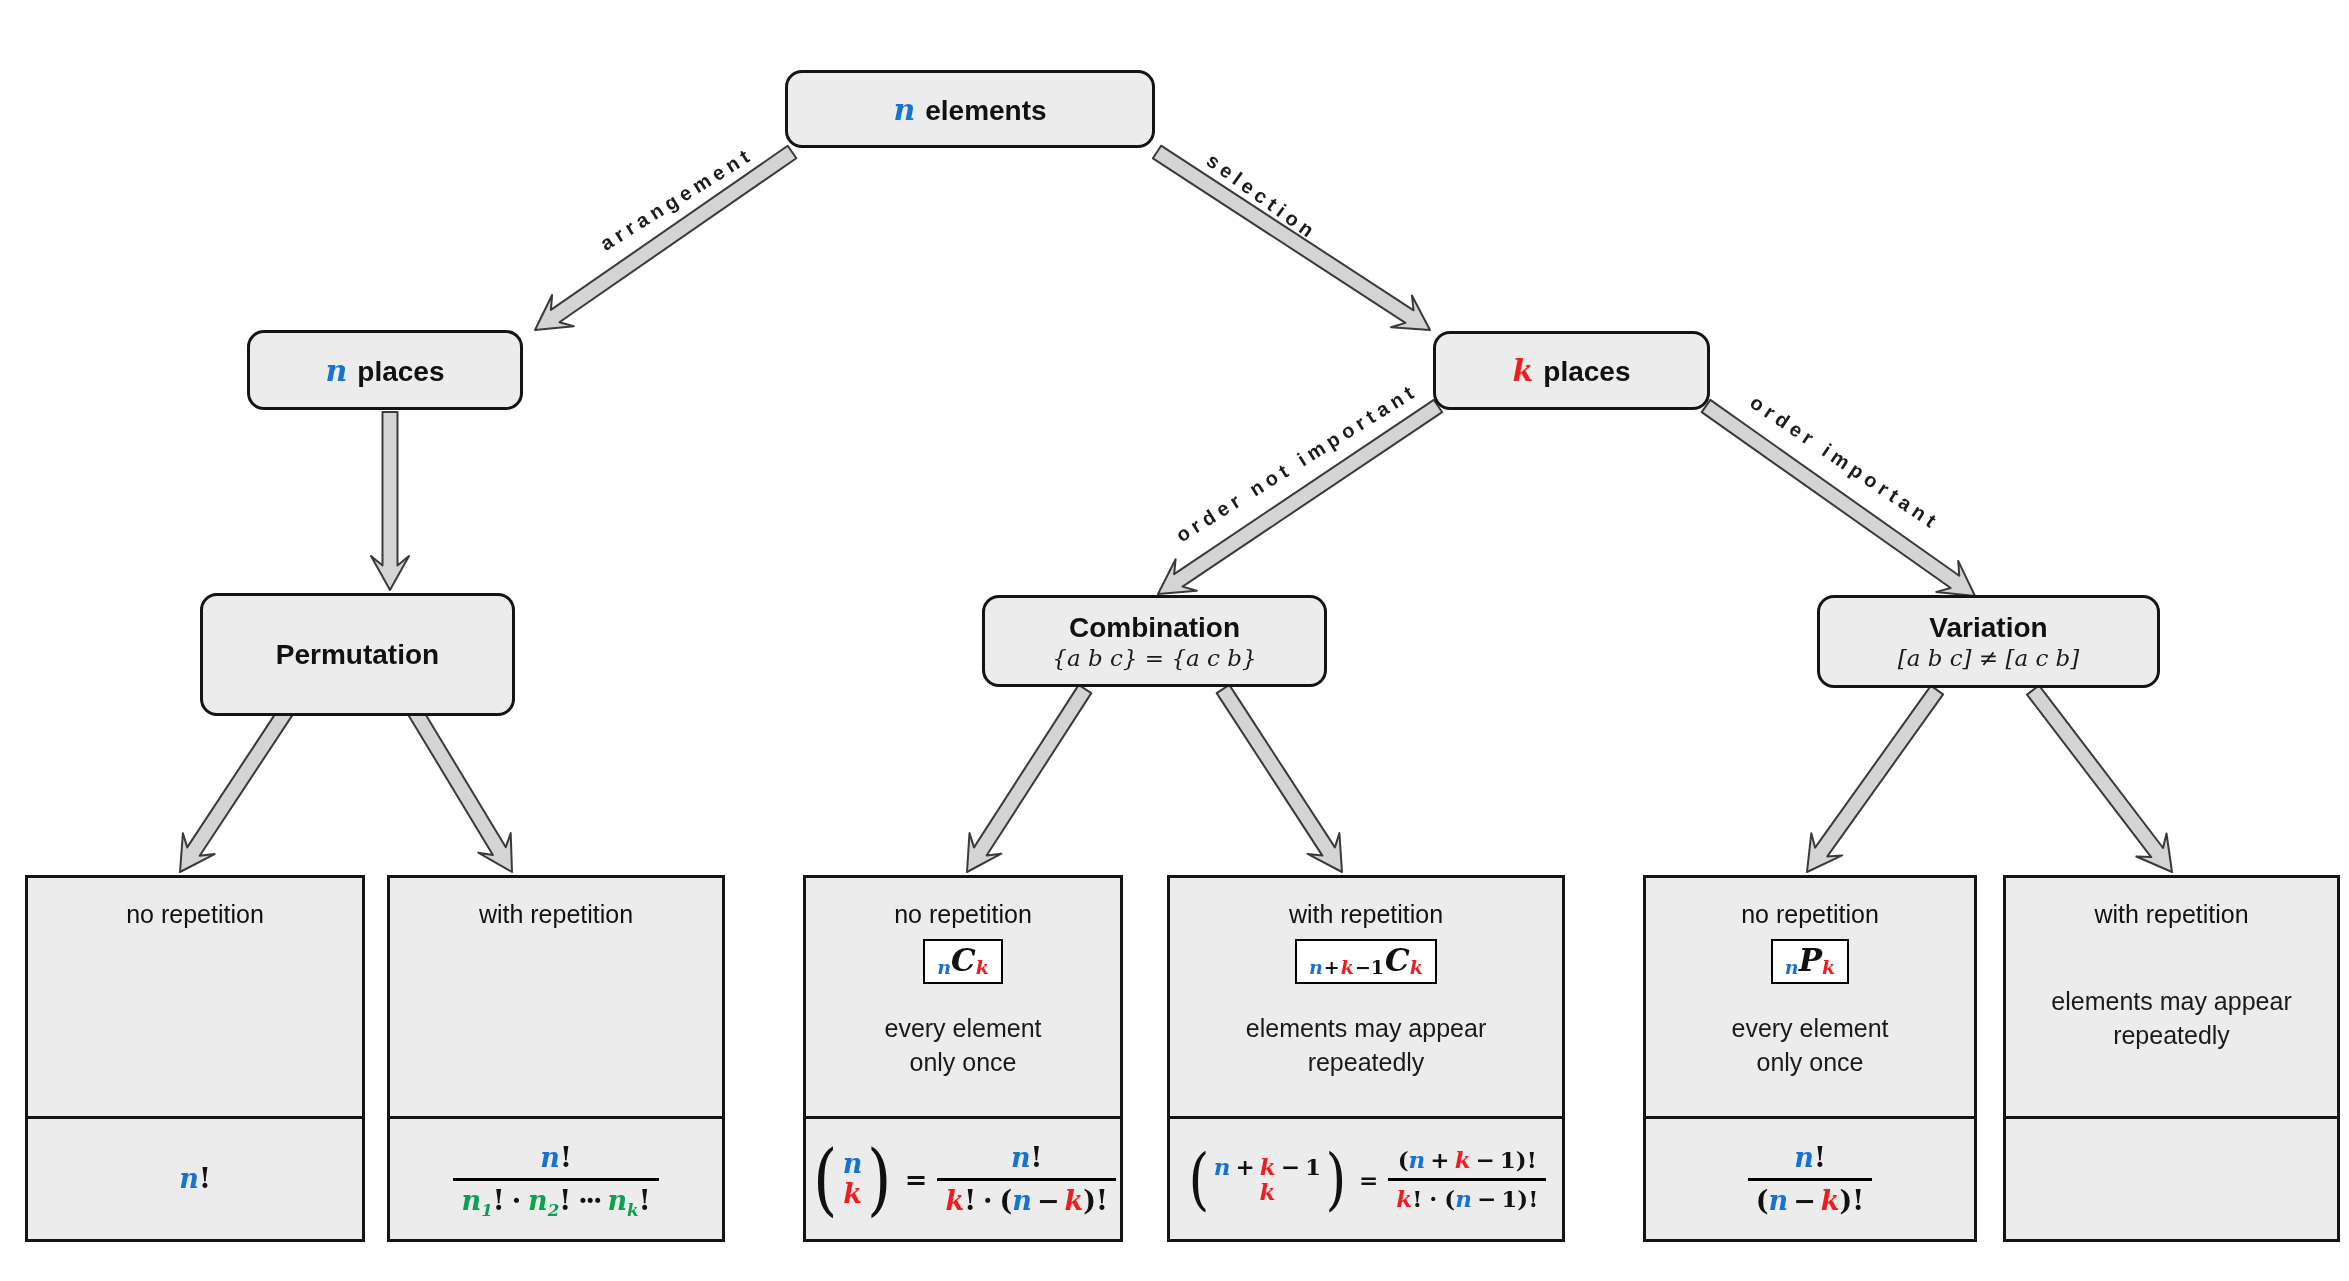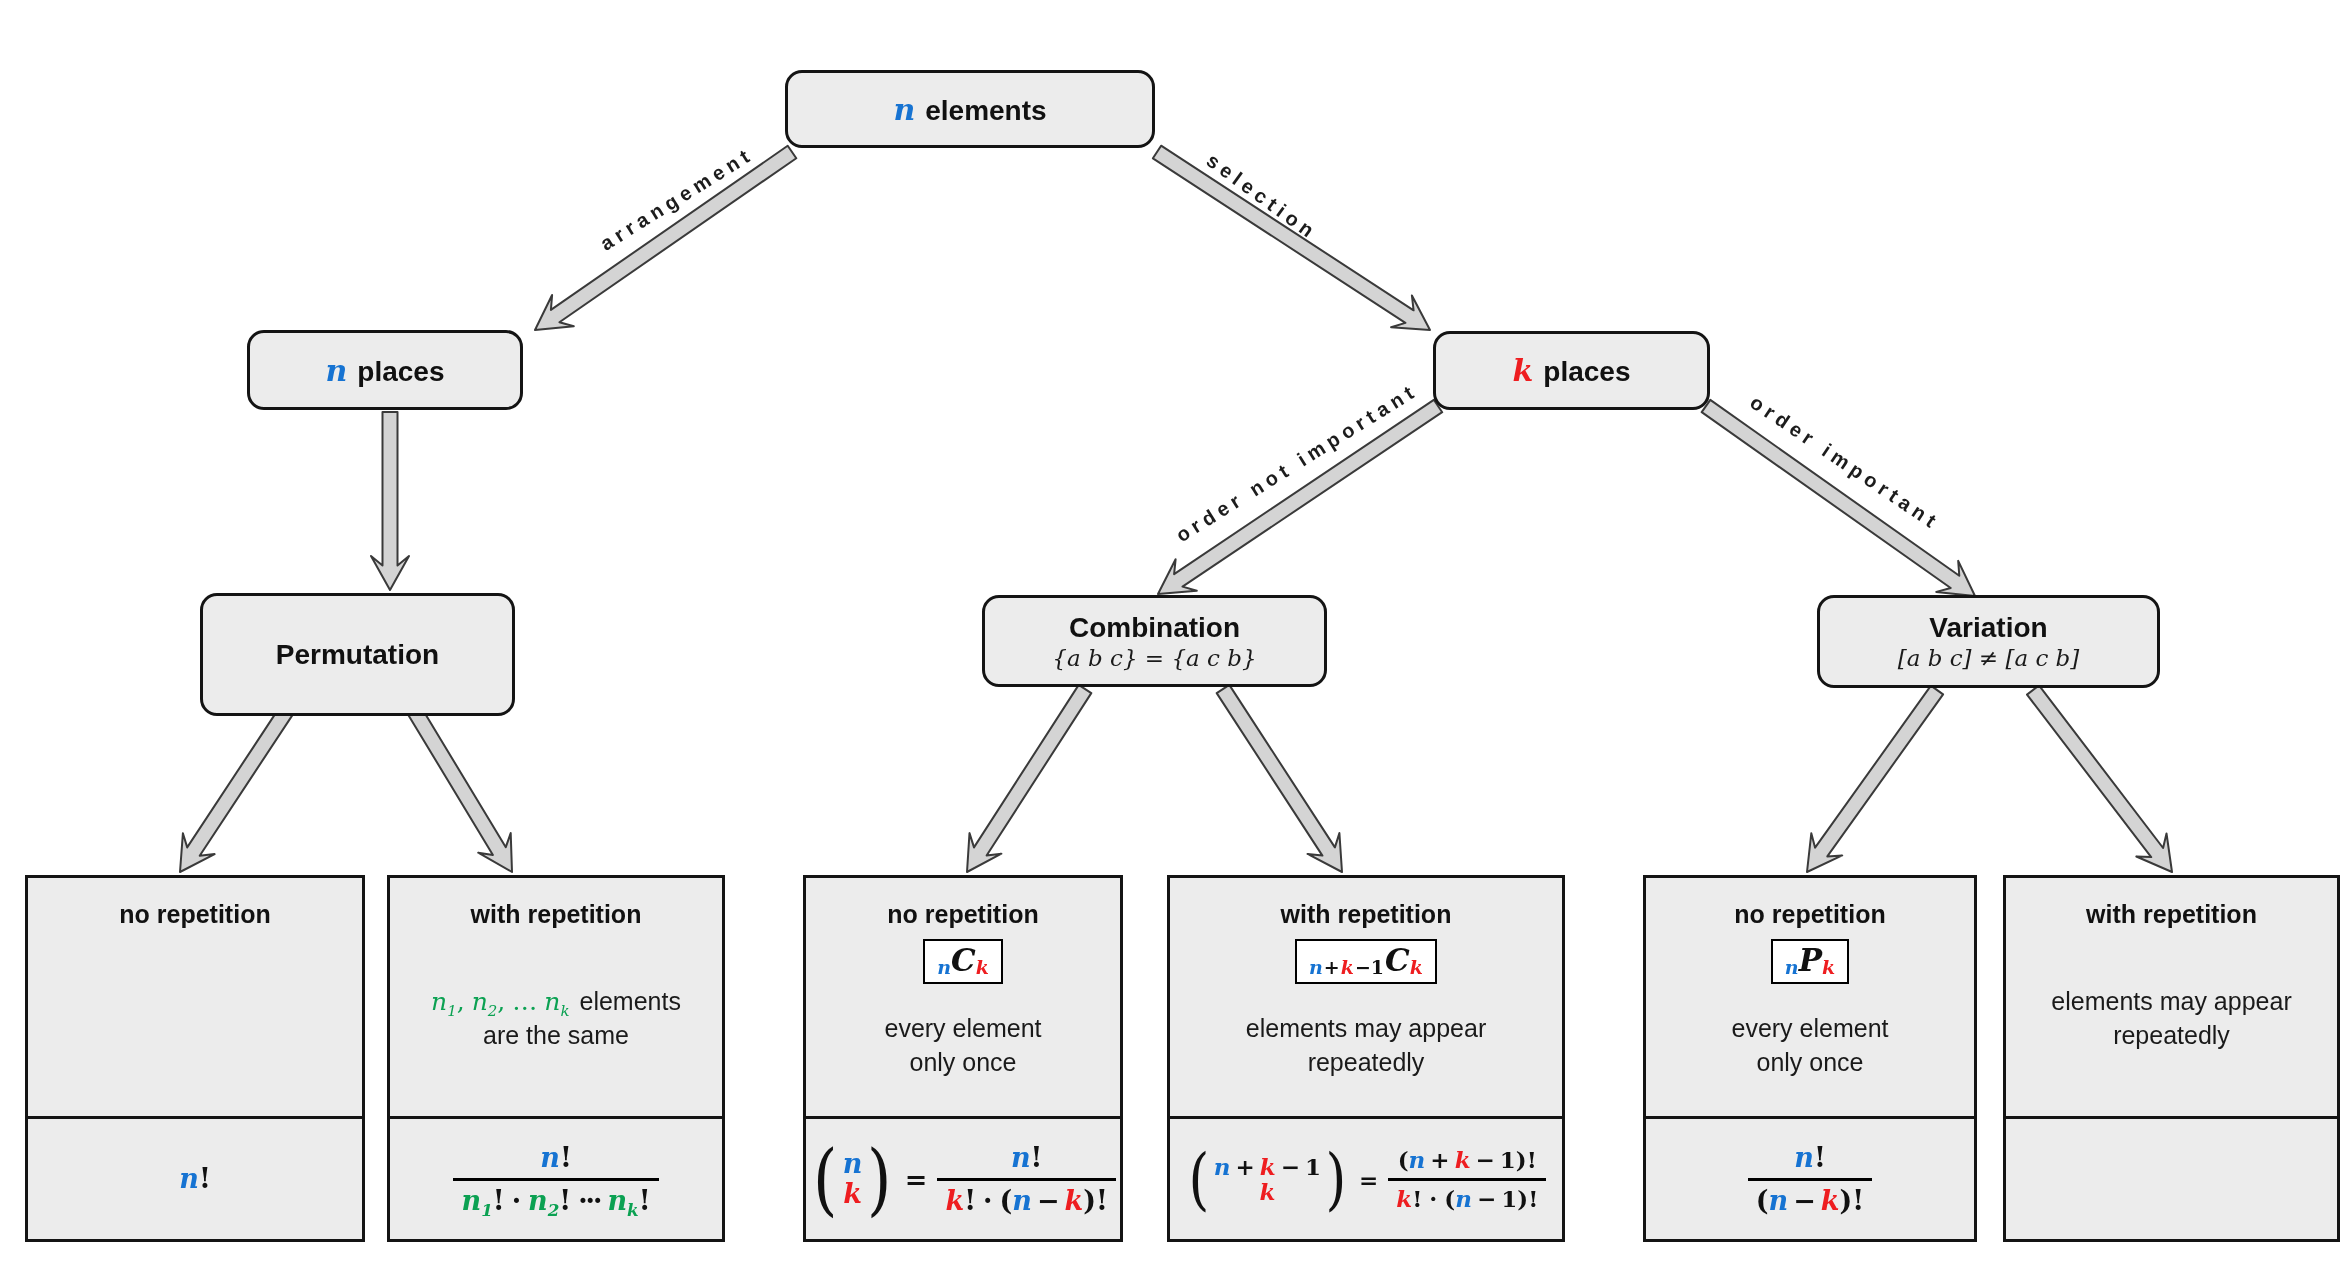--- a/index.html
+++ b/index.html
@@ -23,21 +23,21 @@
 
   
   .edge-label{position:absolute;font-size:20px;font-weight:600;letter-spacing:5px;
               color:#1c1c1c;white-space:nowrap;}
 
   
   .leaf{position:absolute;top:875px;height:367px;background:var(--box-fill);
         border:3.5px solid var(--border);box-sizing:border-box;display:flex;flex-direction:column;}
   .leaf-top{height:241px;border-bottom:3.5px solid var(--border);display:flex;
             flex-direction:column;align-items:center;padding-top:22px;box-sizing:border-box;}
-  .leaf-title{font-size:25px;font-weight:bold;}
+  .leaf-title{font-size:25px;font-weight:normal;}
   .leaf-desc{flex:1;display:flex;flex-direction:column;justify-content:center;
              font-size:25px;line-height:1.35;text-align:center;padding-bottom:8px;color:#1a1a1a;}
   .dline{white-space:nowrap;}
   .leaf-formula{flex:1;display:flex;align-items:center;justify-content:center;font-size:27px;}
   .leaf-formula.small{font-size:23px;}
 
   
   .mv{font-family:"DejaVu Serif",serif;font-style:italic;font-weight:bold;}
   .mvl{font-family:"DejaVu Serif",serif;font-style:italic;font-weight:normal;}
   .mb{font-family:"DejaVu Serif",serif;font-weight:bold;color:#111;}
@@ -133,26 +133,20 @@
       <div class="leaf-title">no repetition</div>
     </div>
     <div class="leaf-formula">
       <span><span class="mv blue">n</span><span class="mb">!</span></span>
     </div>
   </div>
 
   <div class="leaf" style="left:387px;width:338px;">
     <div class="leaf-top">
       <div class="leaf-title">with repetition</div>
-      <div class="leaf-desc">
-        <div class="dline">
-          <span class="mvl green">n</span><sub class="gsub green">1</sub><span class="gsep">,</span><span class="mvl green">n</span><sub class="gsub green">2</sub><span class="gsep">,</span><span class="gsep">…</span><span class="mvl green">n</span><sub class="gsub green">k</sub><span class="sp2">elements</span>
-        </div>
-        <div class="dline">are the same</div>
-      </div>
     </div>
     <div class="leaf-formula">
       <span class="frac">
         <span class="fnum"><span class="mv blue">n</span><span class="mb">!</span></span>
         <span class="fbar"></span>
         <span class="fden"><span class="mv green">n</span><sub class="msub green">1</sub><span class="mb">!</span><span class="mb mdot">·</span><span class="mv green">n</span><sub class="msub green">2</sub><span class="mb">!</span><span class="mb cd">···</span><span class="mv green">n</span><sub class="msub green">k</sub><span class="mb">!</span></span>
       </span>
     </div>
   </div>
 

